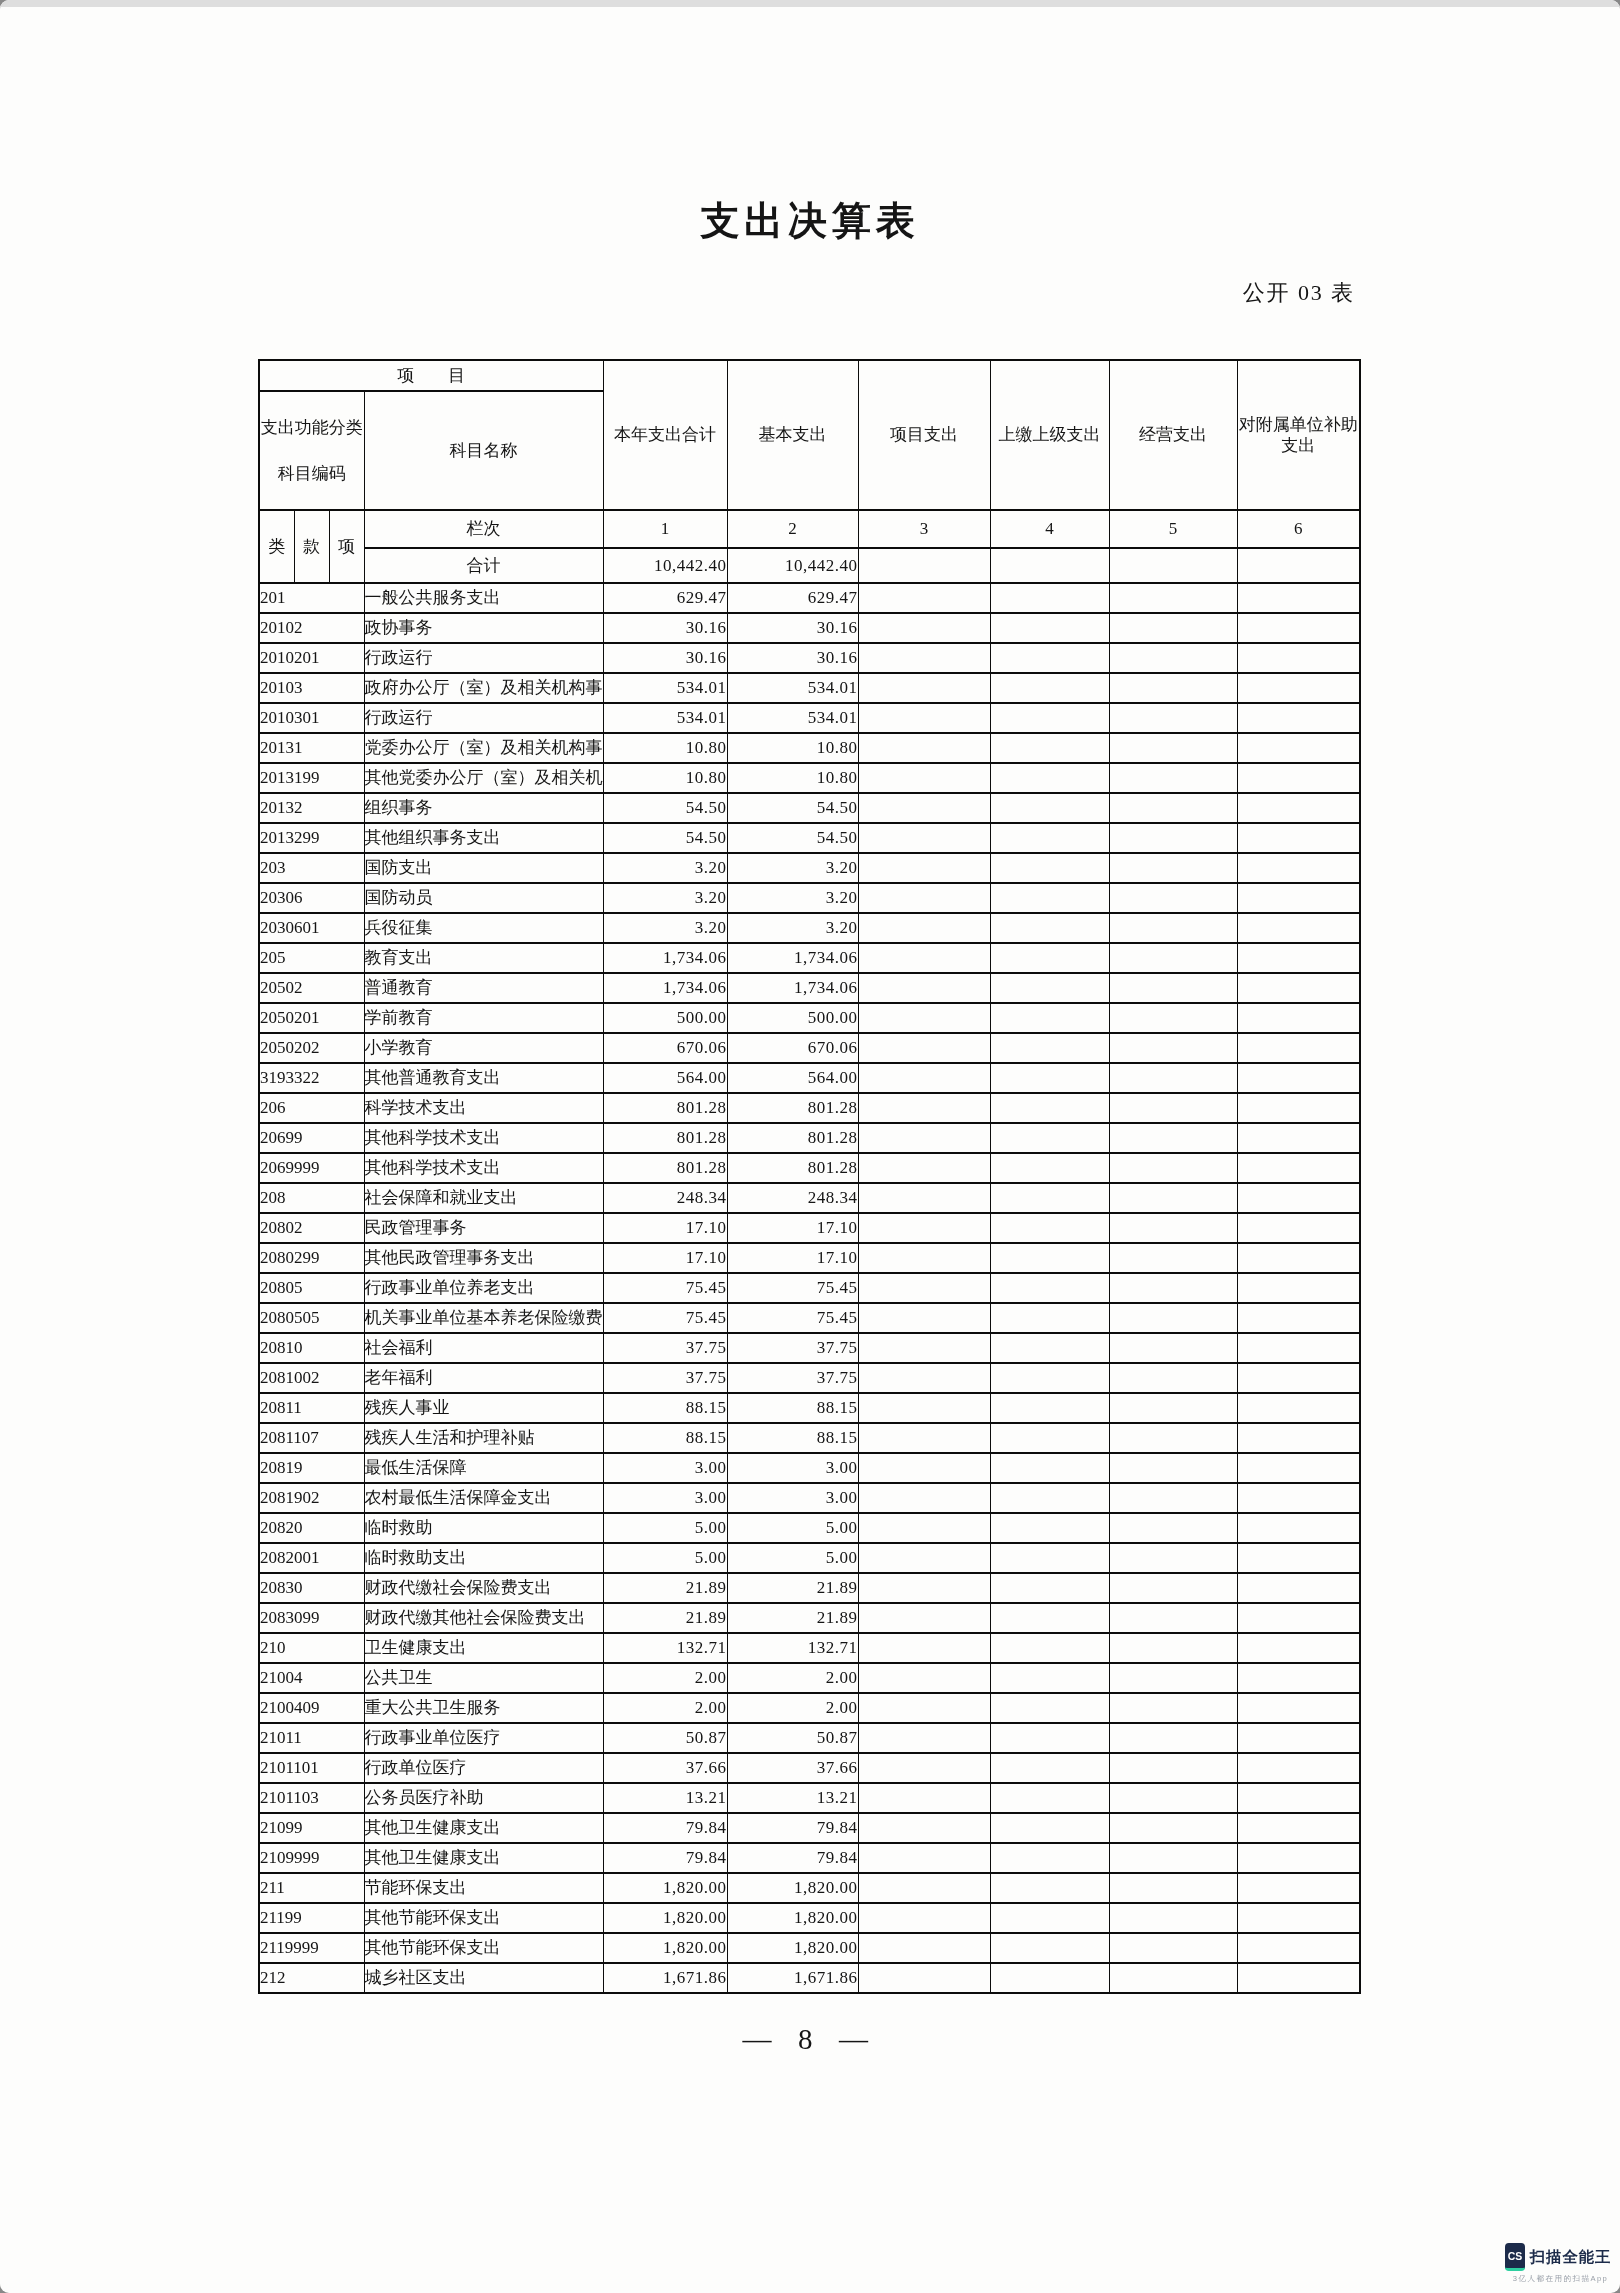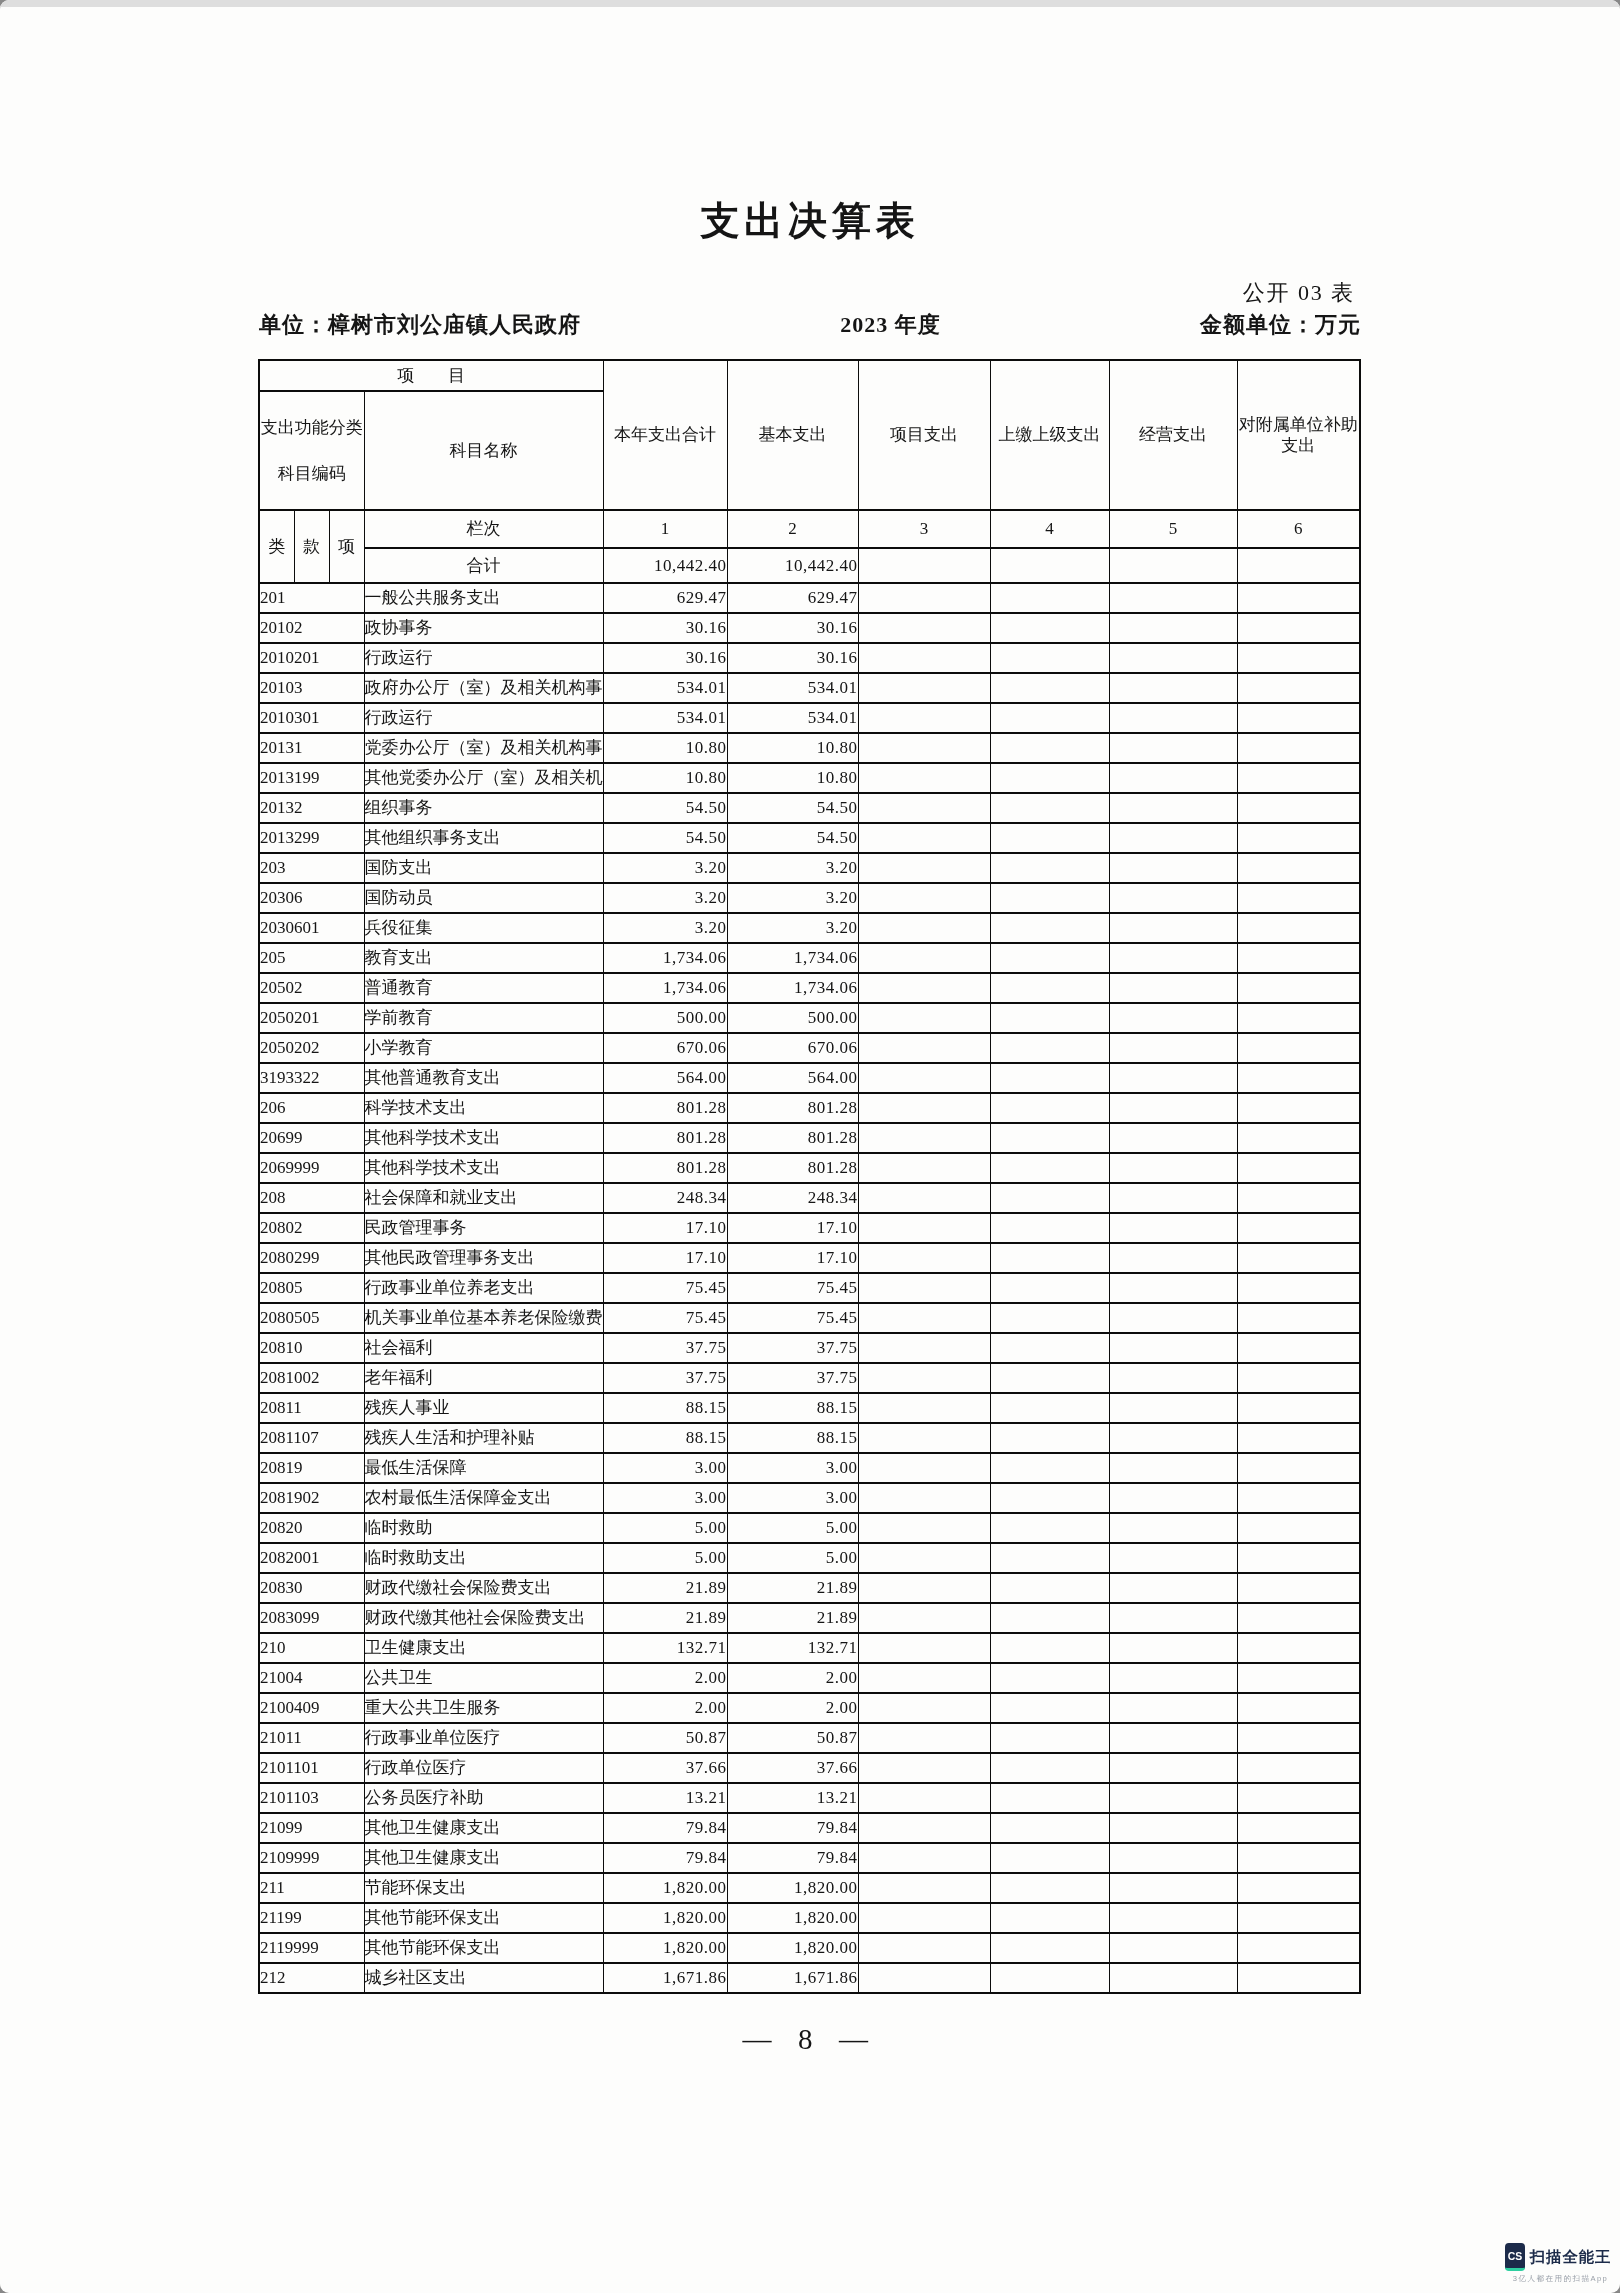--- a/index.html
+++ b/index.html
@@ -78,25 +78,20 @@
 <body>
 
 <div class="page">
 
   <div class="scan-top"></div>
 
   <h1 class="title">支出决算表</h1>
 
   <div class="form-label">公开 03 表</div>
 
-  <div class="meta-row">
-    <span>单位：樟树市刘公庙镇人民政府</span>
-    <span>2023 年度</span>
-    <span>金额单位：万元</span>
-  </div>
 
   <table class="budget-table">
     <colgroup>
       <col style="width:35px">
         <col style="width:35px">
         <col style="width:35px">
       <col style="width:239px">
       <col style="width:124px">
         <col style="width:131px">
         <col style="width:132px">

